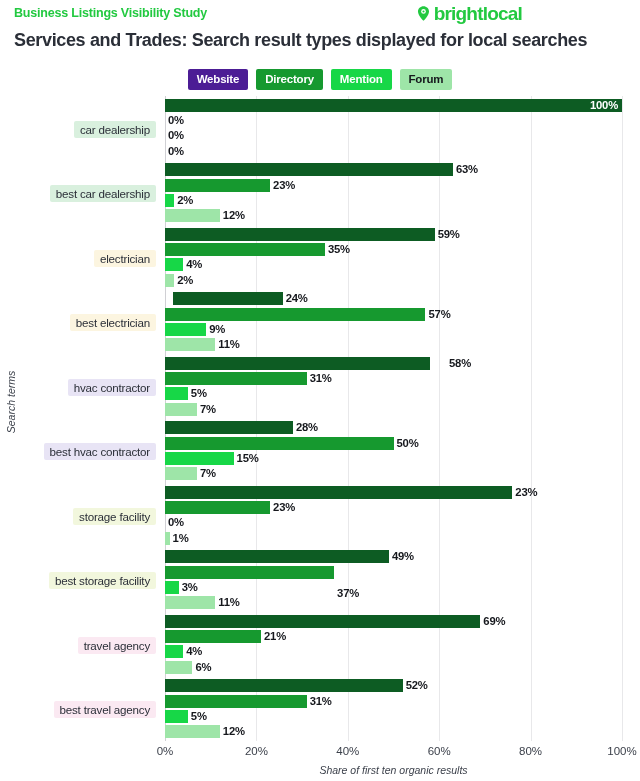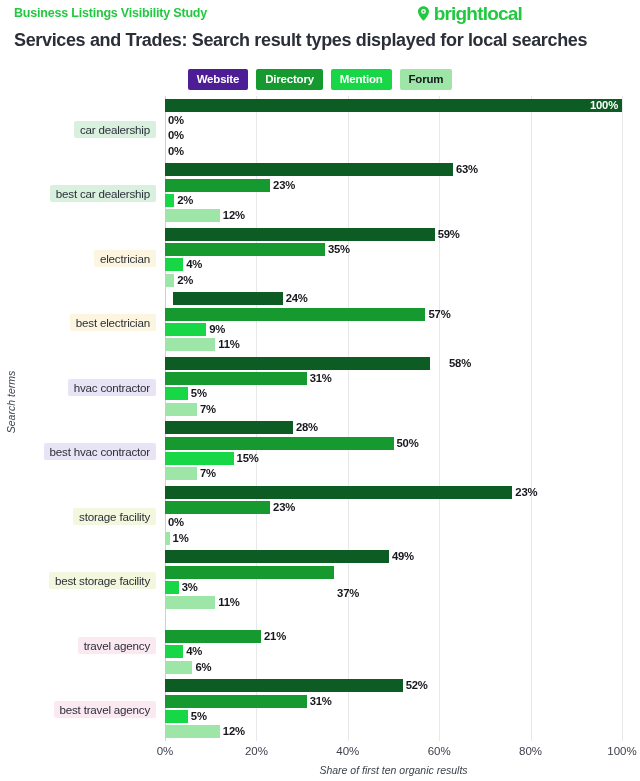--- a/index.html
+++ b/index.html
@@ -240,20 +240,24 @@
           <div class="bar-val outside" style="left: 169.09px; margin-top: 21px;">37%</div>
         </div>
         <div class="bar-row" style="top: 484.9px; width: 457px;">
           <div class="bar" style="width: 13.71px; background: rgb(23, 215, 71);"></div>
           <div class="bar-val outside" style="left: 13.71px;">3%</div>
         </div>
         <div class="bar-row" style="top: 500.2px; width: 457px;">
           <div class="bar" style="width: 50.27px; background: rgb(158, 229, 168);"></div>
           <div class="bar-val outside" style="left: 50.27px;">11%</div>
         </div>
+        <div class="bar-row" style="top: 518.8px; width: 457px;">
+          <div class="bar" style="width: 315.33px; background: rgb(13, 92, 35);"></div>
+          <div class="bar-val outside" style="left: 315.33px;">69%</div>
+        </div>
         <div class="bar-row" style="top: 534.1px; width: 457px; padding-left: 36px;">
           <div class="bar" style="width: 95.97px; background: rgb(22, 153, 47);"></div>
           <div class="bar-val outside" style="left: 95.97px;">21%</div>
         </div>
         <div class="bar-row" style="top: 549.4px; width: 457px;">
           <div class="bar" style="width: 18.28px; background: rgb(23, 215, 71);"></div>
           <div class="bar-val outside" style="left: 18.28px;">4%</div>
         </div>
         <div class="bar-row" style="top: 564.7px; width: 457px;">
           <div class="bar" style="width: 27.42px; background: rgb(158, 229, 168);"></div>

